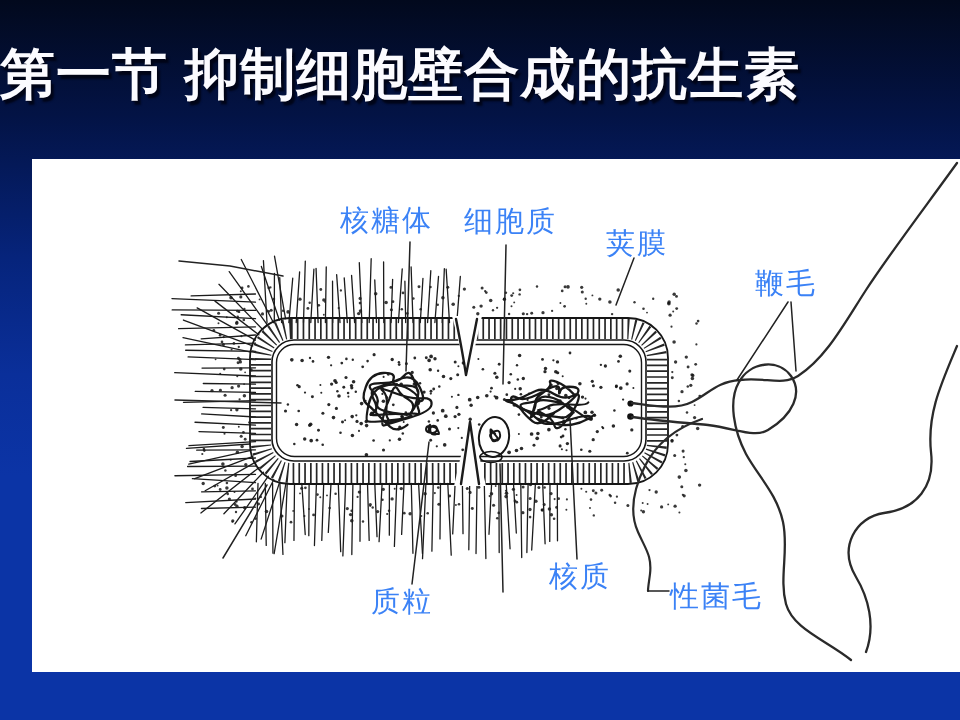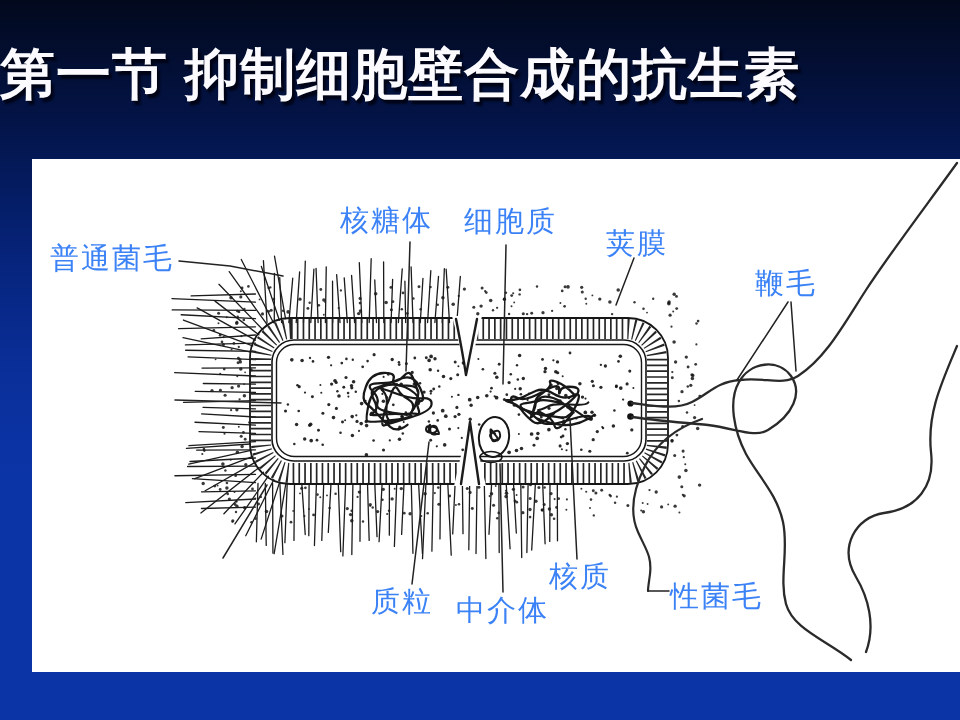--- a/index.html
+++ b/index.html
@@ -732,23 +732,21 @@
         <path d="M788,302 L737,380" fill="none" stroke="#222" stroke-width="1.5" stroke-linecap="round" stroke-linejoin="round"></path>
         <path d="M791,302 L796,371" fill="none" stroke="#222" stroke-width="1.5" stroke-linecap="round" stroke-linejoin="round"></path>
         <path d="M175,400 L281,403" fill="none" stroke="#222" stroke-width="1.5" stroke-linecap="round" stroke-linejoin="round"></path>
         <path d="M223,558 L267,485" fill="none" stroke="#222" stroke-width="1.5" stroke-linecap="round" stroke-linejoin="round"></path>
         <path d="M412,584 L429,442" fill="none" stroke="#222" stroke-width="1.5" stroke-linecap="round" stroke-linejoin="round"></path>
         <path d="M503,592 L500,464" fill="none" stroke="#222" stroke-width="1.5" stroke-linecap="round" stroke-linejoin="round"></path>
         <path d="M577,559 L570,419" fill="none" stroke="#222" stroke-width="1.5" stroke-linecap="round" stroke-linejoin="round"></path>
         <path d="M648,591 L669,591" fill="none" stroke="#222" stroke-width="1.5" stroke-linecap="round" stroke-linejoin="round"></path>
       </svg>
 
-    <div class="lbl" style="left:18px;top:84px">普通菌毛</div>
     <div class="lbl" style="left:308px;top:46px">核糖体</div>
     <div class="lbl" style="left:432px;top:47px">细胞质</div>
     <div class="lbl" style="left:574px;top:69px">荚膜</div>
     <div class="lbl" style="left:723px;top:109px">鞭毛</div>
     <div class="lbl" style="left:339px;top:427px">质粒</div>
-    <div class="lbl" style="left:424px;top:436px">中介体</div>
     <div class="lbl" style="left:517px;top:402px">核质</div>
     <div class="lbl" style="left:638px;top:422px">性菌毛</div>
   </div>
 </div>
 
 </body></html>

